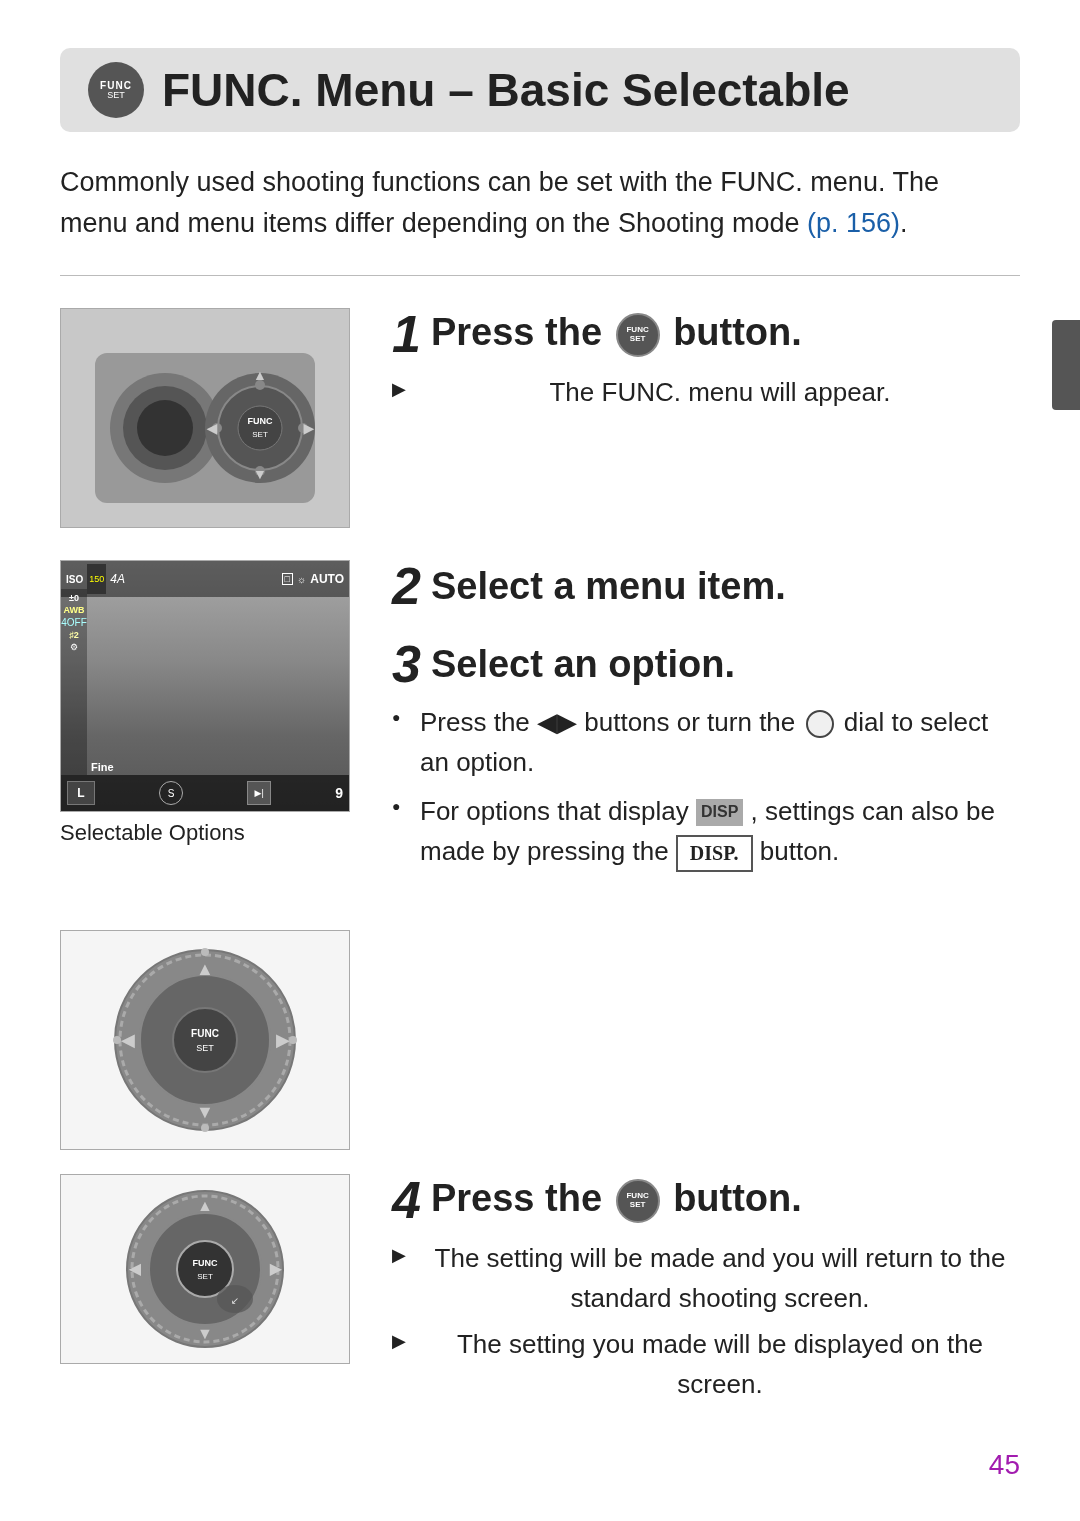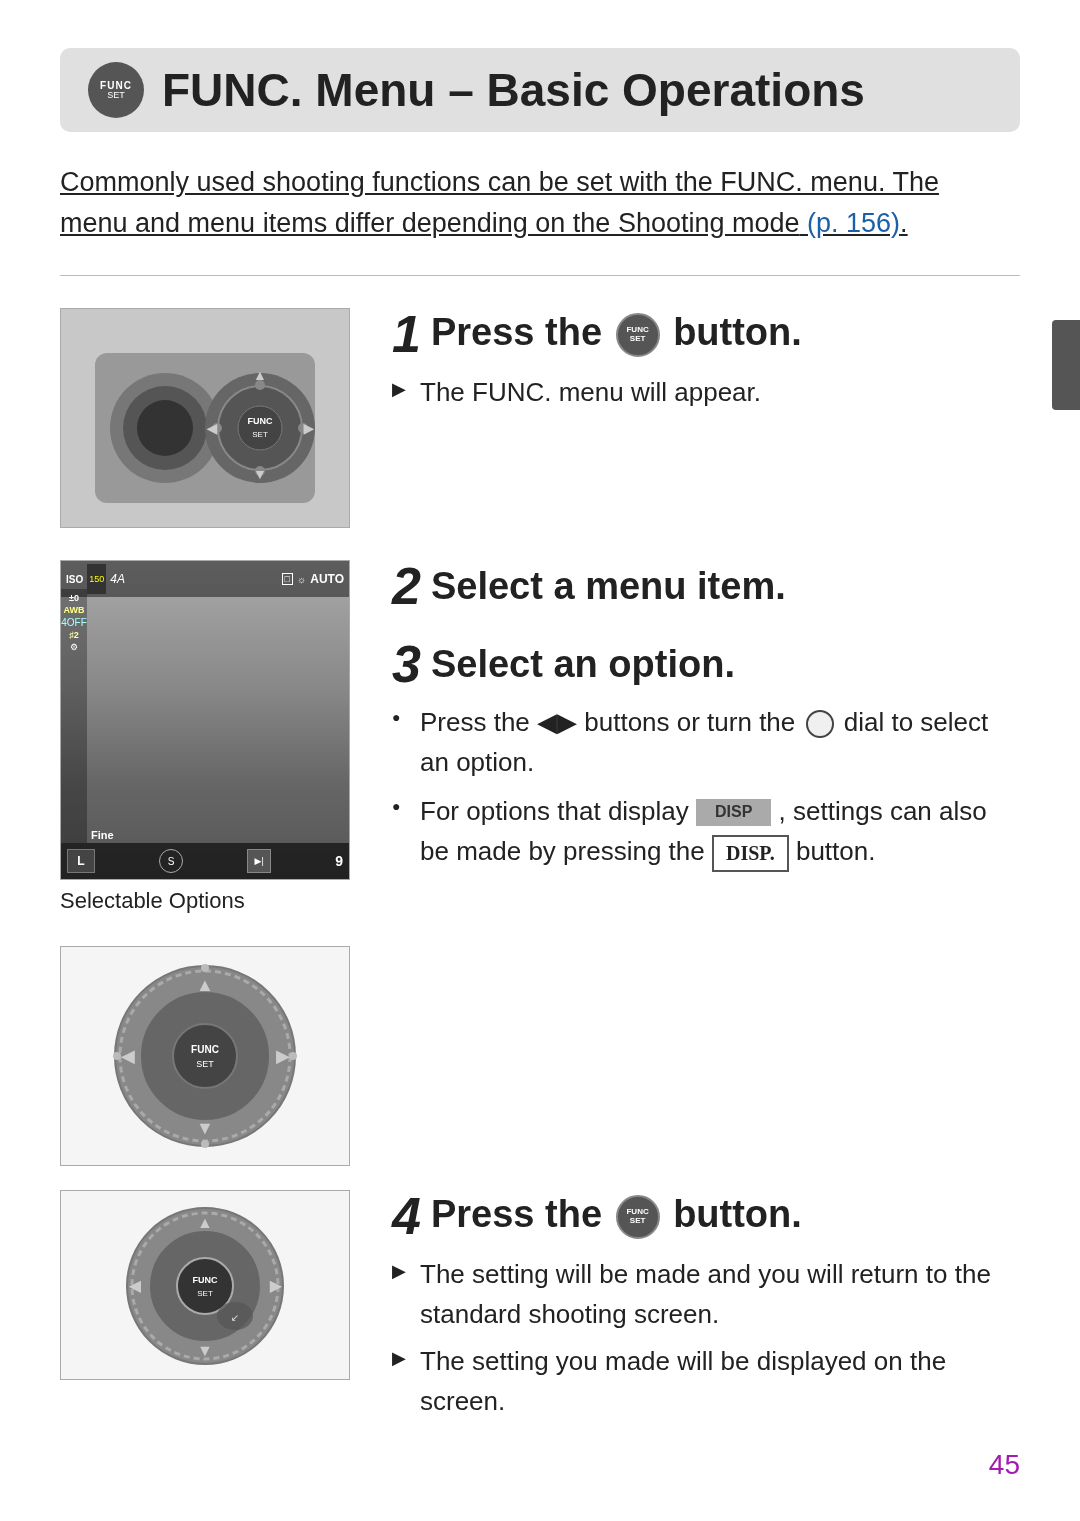--- a/index.html
+++ b/index.html
@@ -63,21 +63,20 @@
       color: #222;
       letter-spacing: 0;
     }
 
     
     .intro {
       font-size: 27px;
       line-height: 1.5;
       margin-bottom: 32px;
       color: #222;
-      text-decoration: underline;
     }
 
     .intro a {
       color: #1a5fa8;
       text-decoration: none;
     }
 
     
     .divider {
       border: none;
@@ -121,20 +120,21 @@
     .step-body {
       font-size: 26px;
       line-height: 1.55;
       color: #222;
     }
 
     .step-body .arrow-item {
       padding-left: 28px;
       position: relative;
       margin-bottom: 6px;
+      text-align: center;
     }
 
     .step-body .arrow-item::before {
       content: '▶';
       position: absolute;
       left: 0;
       font-size: 18px;
       top: 4px;
       color: #222;
     }
@@ -160,21 +160,21 @@
       border: 1.5px solid #aaa;
       background: #f5f5f5;
       display: flex;
       align-items: center;
       justify-content: center;
       position: relative;
       overflow: hidden;
     }
 
     .img-box-tall {
-      height: 320px;
+      height: 252px;
     }
 
     .img-box-medium {
       height: 220px;
     }
 
     .img-box-small {
       height: 190px;
     }
 
@@ -218,21 +218,21 @@
       padding: 1px 12px;
       font-size: 20px;
       font-weight: bold;
       vertical-align: middle;
       font-family: serif;
     }
 
     .disp-small-badge {
       display: inline-block;
       background: #aaa;
-      padding: 1px 19px;
+      padding: 1px 5px;
       font-size: 16px;
       font-weight: bold;
       vertical-align: middle;
       color: #333;
     }
 
     
     .circle-dial {
       display: inline-block;
       width: 32px;
@@ -297,21 +297,21 @@
 
   <div class="side-tab"></div>
 
   <div class="header">
     <div class="func-icon-circle">
       <div class="func-icon-inner">
         <div class="func-text-top">FUNC</div>
         <div class="func-text-bottom">SET</div>
       </div>
     </div>
-    <div class="header-title">FUNC. Menu – Basic Operations</div>
+    <div class="header-title">FUNC. Menu – Basic Selectable</div>
   </div>
 
   <div class="intro">
     <span>Commonly used shooting functions can be set with the FUNC. menu. The</span><br>
     <span>menu and menu items differ depending on the Shooting mode</span>
     <a href="#">(p. 156)</a><span>.</span>
   </div>
 
   <hr class="divider">
 

